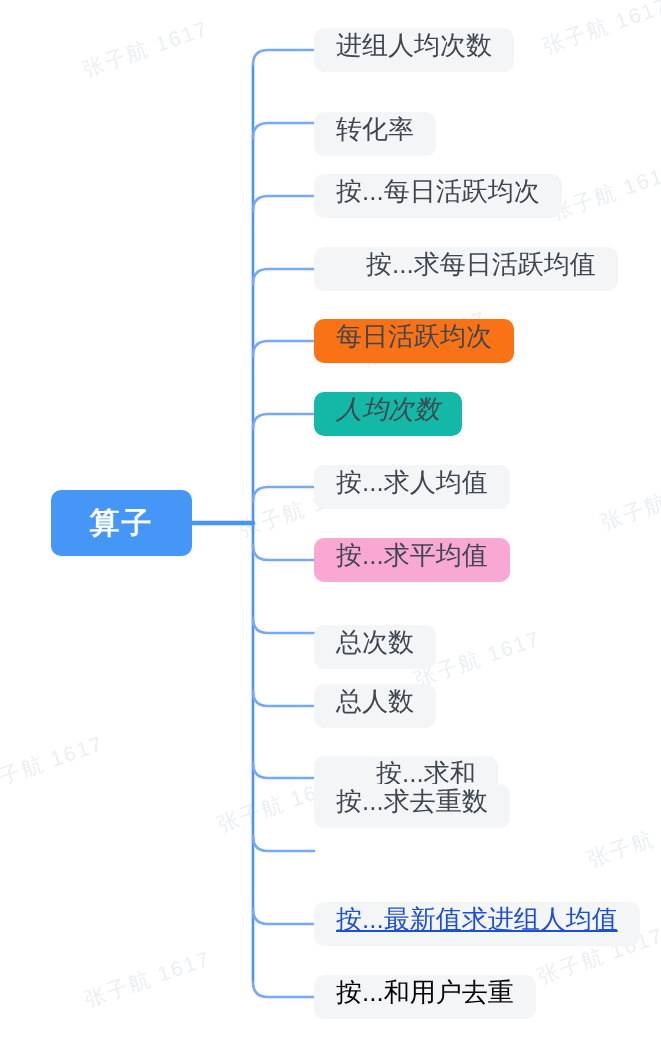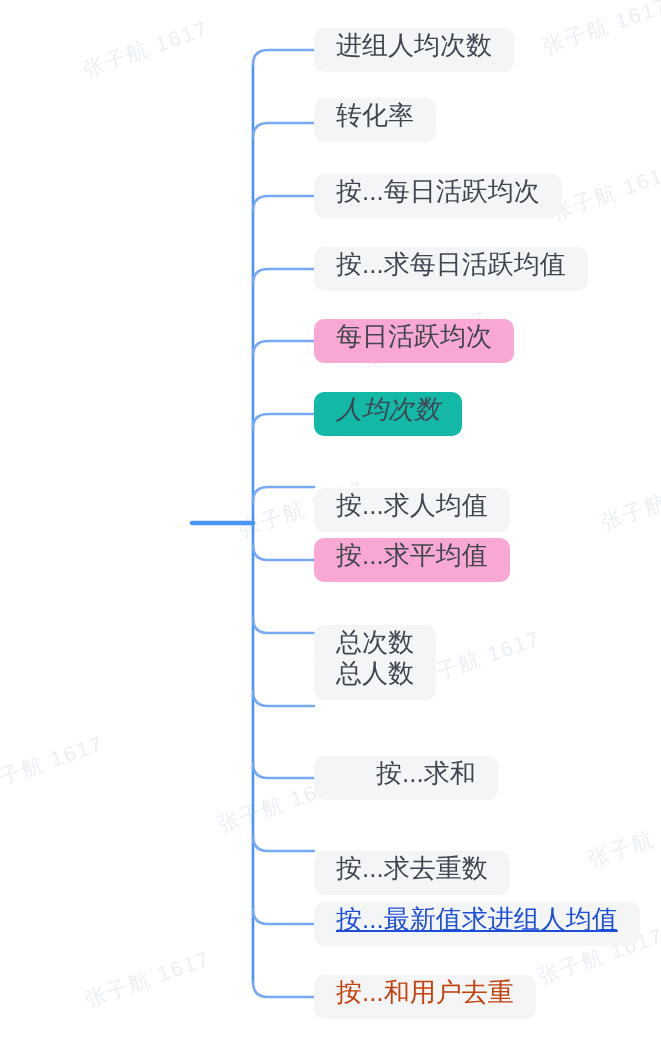--- a/index.html
+++ b/index.html
@@ -98,57 +98,60 @@
       <path d="M 253 429 Q 253 414 268 414 H 314" stroke="#78a9f4" stroke-width="2.6" fill="none" stroke-linecap="round"></path>
       <path d="M 253 502 Q 253 487 268 487 H 314" stroke="#78a9f4" stroke-width="2.6" fill="none" stroke-linecap="round"></path>
       <path d="M 253 545 Q 253 560 268 560 H 314" stroke="#78a9f4" stroke-width="2.6" fill="none" stroke-linecap="round"></path>
       <path d="M 253 618 Q 253 633 268 633 H 314" stroke="#78a9f4" stroke-width="2.6" fill="none" stroke-linecap="round"></path>
       <path d="M 253 691 Q 253 706 268 706 H 314" stroke="#78a9f4" stroke-width="2.6" fill="none" stroke-linecap="round"></path>
       <path d="M 253 763 Q 253 778 268 778 H 314" stroke="#78a9f4" stroke-width="2.6" fill="none" stroke-linecap="round"></path>
       <path d="M 253 836 Q 253 851 268 851 H 314" stroke="#78a9f4" stroke-width="2.6" fill="none" stroke-linecap="round"></path>
       <path d="M 253 909 Q 253 924 268 924 H 314" stroke="#78a9f4" stroke-width="2.6" fill="none" stroke-linecap="round"></path>
       <path d="M 253 982 Q 253 997 268 997 H 314" stroke="#78a9f4" stroke-width="2.6" fill="none" stroke-linecap="round"></path>
     </svg>
+  <div class="root-node" style="background: rgb(70, 150, 248);">
+    <span class="root-label" style="color: rgb(255, 255, 255);">算子</span>
+  </div>
   <div class="nodes-layer">
       <div class="node" style="top: 28px; background: rgb(244, 245, 247);">
     <span class="node-label" style="color: rgb(63, 70, 80);">进组人均次数</span>
   </div>
-      <div class="node" style="top: 98px; background: rgb(244, 245, 247);">
+      <div class="node" style="top: 112px; background: rgb(244, 245, 247);">
     <span class="node-label" style="color: rgb(63, 70, 80);">转化率</span>
   </div>
       <div class="node" style="top: 174px; background: rgb(244, 245, 247);">
     <span class="node-label" style="color: rgb(63, 70, 80);">按...每日活跃均次</span>
   </div>
       <div class="node" style="top: 247px; background: rgb(244, 245, 247);">
-    <span class="node-label" style="color: rgb(63, 70, 80);">按...求每日活跃均值</span>
+    <span class="node-label" style="color: rgb(63, 70, 80); margin-left: 30px;">按...求每日活跃均值</span>
   </div>
-      <div class="node" style="top: 319px; background: #f9a8d4;">
+      <div class="node" style="top: 319px; background: #f97316;">
     <span class="node-label" style="color: rgb(63, 70, 80);">每日活跃均次</span>
   </div>
       <div class="node" style="top: 392px; background: #14b8a6; font-style: italic;">
     <span class="node-label" style="color: rgb(63, 70, 80);">人均次数</span>
   </div>
-      <div class="node" style="top: 488px; background: rgb(244, 245, 247);">
+      <div class="node" style="top: 465px; background: rgb(244, 245, 247);">
     <span class="node-label" style="color: rgb(63, 70, 80);">按...求人均值</span>
   </div>
       <div class="node" style="top: 538px; background: #f9a8d4;">
     <span class="node-label" style="color: rgb(63, 70, 80);">按...求平均值</span>
   </div>
       <div class="node" style="top: 625px; background: rgb(244, 245, 247);">
     <span class="node-label" style="color: rgb(63, 70, 80);">总次数</span>
   </div>
-      <div class="node" style="top: 656px; background: rgb(244, 245, 247);">
+      <div class="node" style="top: 684px; background: rgb(244, 245, 247);">
     <span class="node-label" style="color: rgb(63, 70, 80);">总人数</span>
   </div>
       <div class="node" style="top: 756px; background: rgb(244, 245, 247);">
     <span class="node-label" style="color: rgb(63, 70, 80); margin-left: 40px;">按...求和</span>
   </div>
-      <div class="node" style="top: 851px; background: rgb(244, 245, 247);">
+      <div class="node" style="top: 784px; background: rgb(244, 245, 247);">
     <span class="node-label" style="color: rgb(63, 70, 80);">按...求去重数</span>
   </div>
       <div class="node" style="top: 902px; background: rgb(244, 245, 247);">
     <span class="node-label" style="color: #1d4ed8; text-decoration: underline;">按...最新值求进组人均值</span>
   </div>
       <div class="node" style="top: 975px; background: rgb(244, 245, 247);">
-    <span class="node-label" style="color: #c2410c;">按...和用户去重</span>
+    <span class="node-label" style="color: #000000;">按...和用户去重</span>
   </div>
     </div>
 </div>
 
 </body></html>

